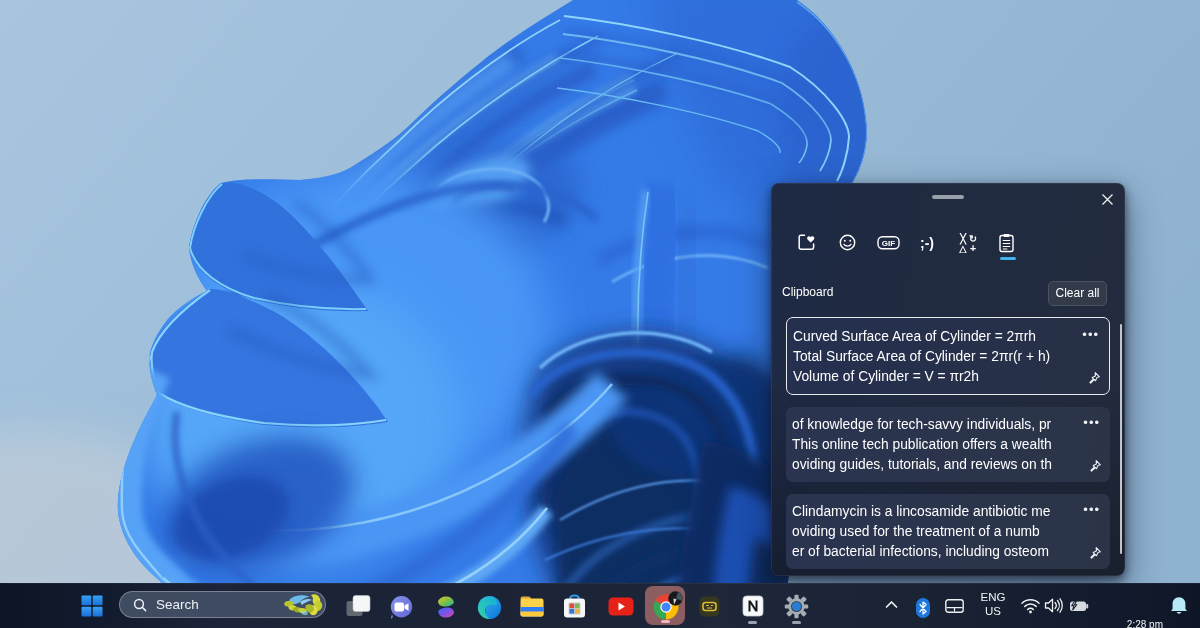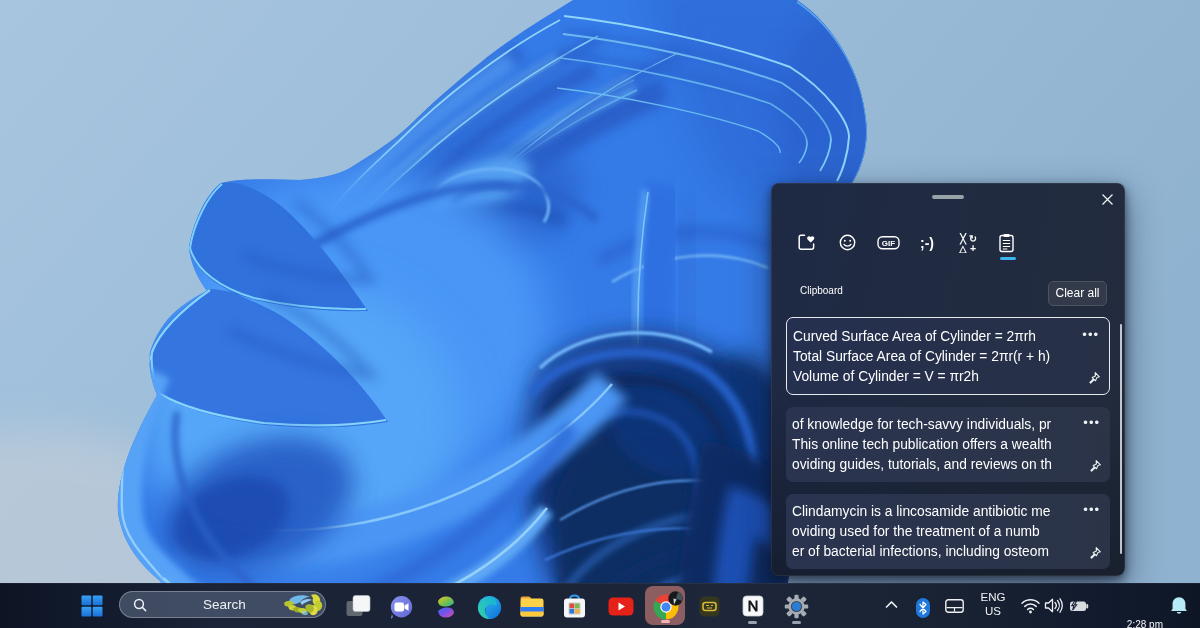--- a/index.html
+++ b/index.html
@@ -10,41 +10,41 @@
   #panel{position:absolute;left:771px;top:183px;width:354px;height:393px;
     border-radius:8px;
     background-image:linear-gradient(rgba(0,0,0,0) 50%, rgba(5,8,16,0.35) 100%),
       linear-gradient(100deg,#1e2944 0%,#212b40 55%,#232c3d 100%);
     box-shadow:inset 0 0 0 1px rgba(255,255,255,0.07), 0 4px 10px rgba(15,22,40,0.6), 0 12px 34px rgba(10,20,40,0.5);}
   #handle{position:absolute;left:161px;top:12px;width:32px;height:4px;border-radius:2px;background:#98a0a8;}
   #closex{position:absolute;left:328px;top:7px;width:16px;height:16px;color:#eef0f3;font-size:15px;line-height:16px;text-align:center;}
   #tabs{position:absolute;left:0;top:0;width:100%;}
   .tabicon{position:absolute;top:50px;}
   #tabline{position:absolute;left:229px;top:74px;width:16px;height:3px;border-radius:2px;background:#3eb4f0;}
-  #cliphead{position:absolute;left:29px;top:102px;font-size:10px;color:#fff;}
+  #cliphead{position:absolute;left:11px;top:102px;font-size:12px;color:#fff;}
   #clearall{position:absolute;left:277px;top:98px;width:59px;height:25px;border-radius:5px;
     background:#333b4b;border:1px solid #4b5260;box-sizing:border-box;
     color:#fff;font-size:12px;text-align:center;line-height:23px;}
   .card{position:absolute;left:15px;width:324px;height:75px;border-radius:7px;
     background:linear-gradient(100deg,#2a3450 0%,#2b3447 100%);
     color:#fff;font-size:13.8px;line-height:20.2px;box-sizing:border-box;padding:8px 30px 0 6px;}
   #card1{top:134px;height:78px;border:1.5px solid #e9eaee;background:linear-gradient(100deg,#253050 0%,#273045 100%);padding-top:9px;}
   #card2{top:224px;}
   #card3{top:311px;}
   .dots{position:absolute;right:10px;top:9px;color:#eef0f3;font-size:13px;letter-spacing:1px;line-height:13px;}
   .pin{position:absolute;right:8px;bottom:8px;}
   #scrollbar{position:absolute;left:349px;top:141px;width:2px;height:230px;background:rgba(222,226,232,0.85);border-radius:1px;}
   
   #taskbar{position:absolute;left:0;top:583px;width:1200px;height:45px;
     background:linear-gradient(90deg,#0d1424 0%,#111a2c 7%,#1b2438 18%,#1b2335 42%,#1d2739 60%,#182233 80%,#121b2d 92%,#0e1626 100%);
     border-top:1px solid rgba(255,255,255,0.05);box-sizing:border-box;}
   .tb{position:absolute;top:0;}
   #searchpill{position:absolute;left:119px;top:7px;width:207px;height:27px;border-radius:14px;
     background:rgba(73,86,108,0.82);border:1px solid rgba(255,255,255,0.30);box-sizing:border-box;}
-  #searchtxt{position:absolute;left:36px;top:5px;font-size:13.5px;color:#eef1f5;margin-left:47px;}
+  #searchtxt{position:absolute;left:36px;top:5px;font-size:13.5px;color:#eef1f5;}
   #traytime{position:absolute;right:37px;top:6px;text-align:right;color:#f2f4f7;font-size:10px;line-height:14.5px;margin-top:28px;}
   #engus{position:absolute;left:978px;top:6px;width:30px;text-align:center;color:#f2f4f7;font-size:11.5px;line-height:14px;}
   .ind{position:absolute;height:3px;border-radius:2px;}
 </style>
 </head>
 <body>
 <svg id="wall" viewBox="0 0 1200 628" preserveAspectRatio="none">
   <defs>
     <linearGradient id="sky" x1="0" y1="0" x2="1" y2="0.45">
       <stop offset="0" stop-color="#a8c5df"></stop>

